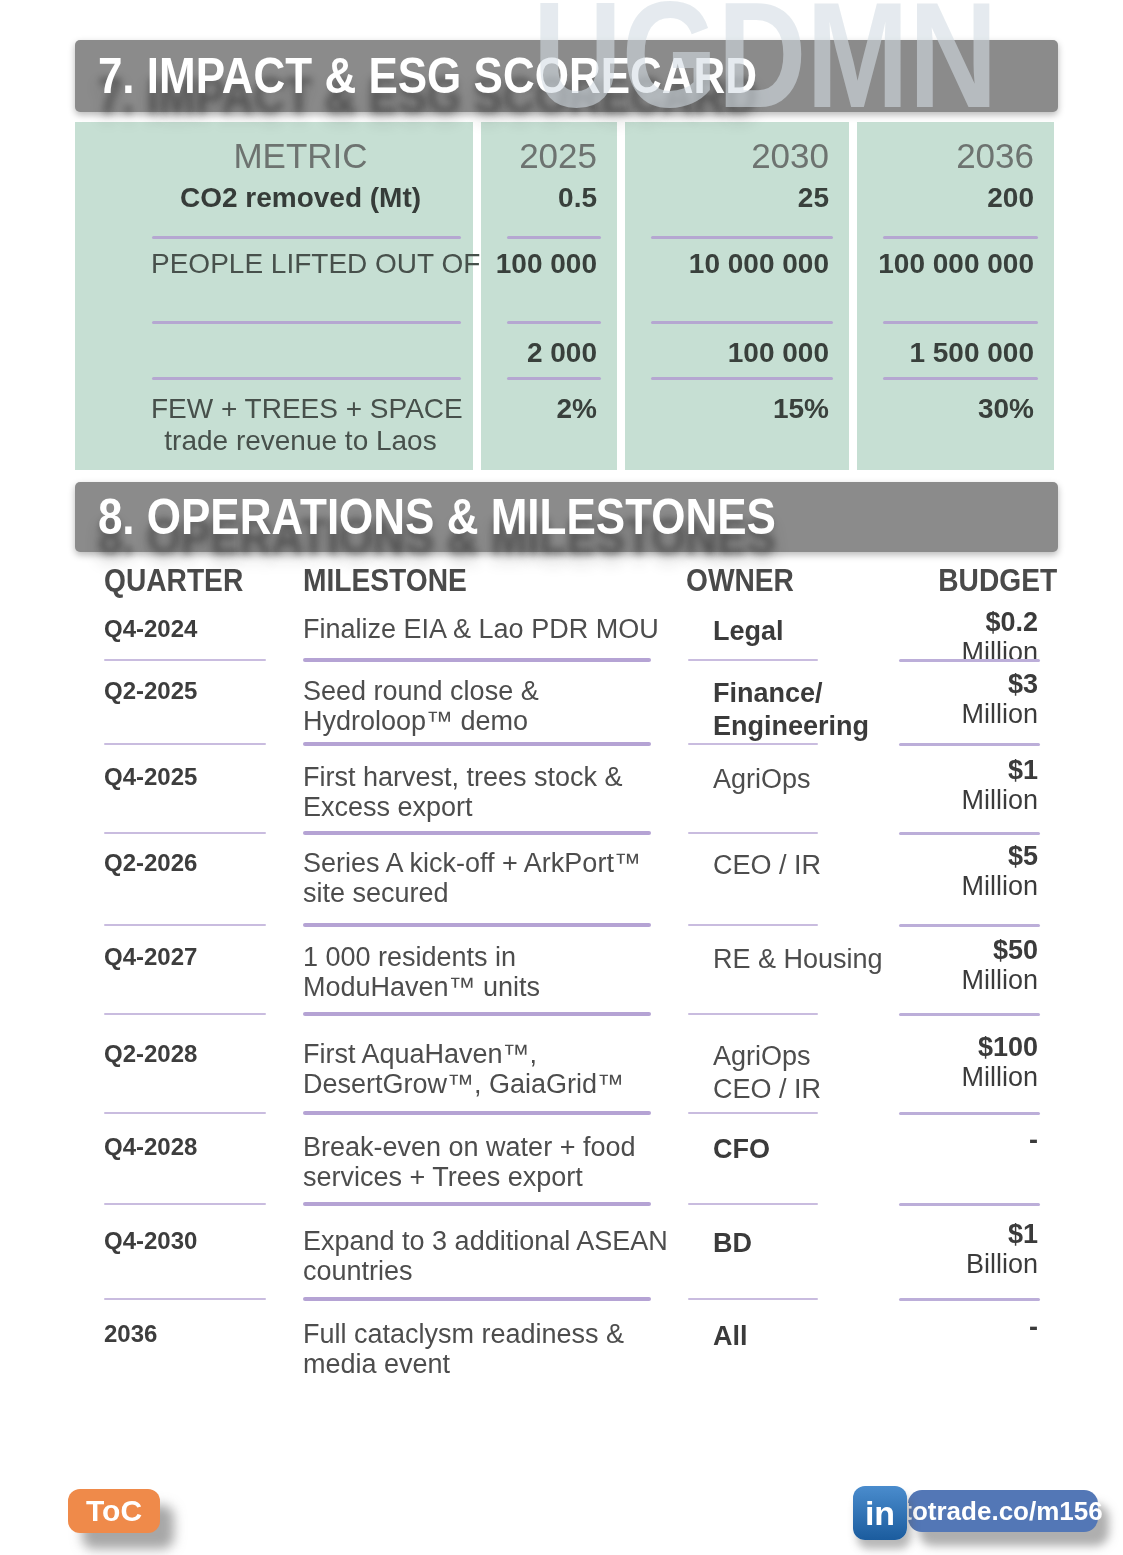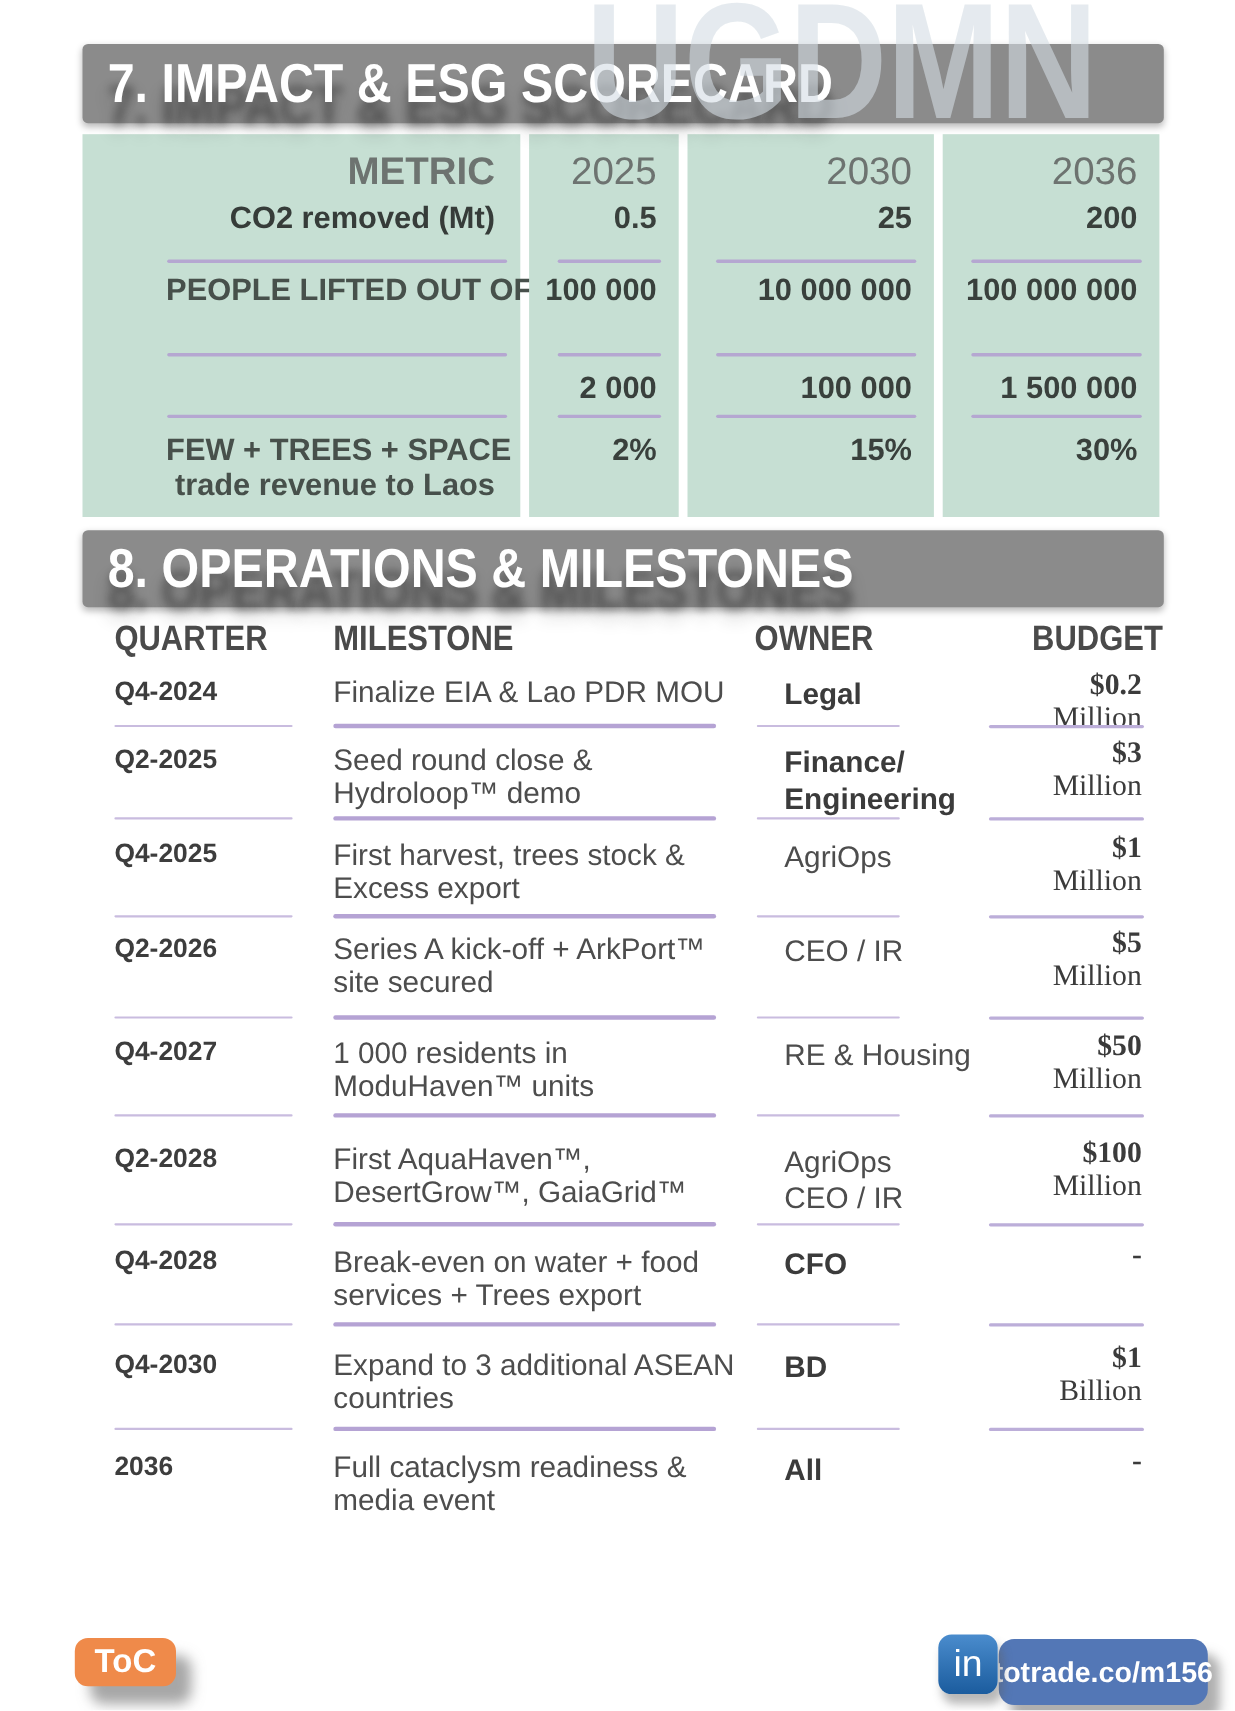--- a/index.html
+++ b/index.html
@@ -22,21 +22,21 @@
     text-shadow:0 20px 8px rgba(35,35,35,0.45), 0 27px 16px rgba(35,35,35,0.25); }
 
   
   .scorecard { position:absolute; top:122px; left:0; width:1123px; height:348px; z-index:1; }
   .sc-block { position:absolute; top:0; height:348px; background:#c6dfd3; }
   .sc-b1 { left:75px;  width:398px; }
   .sc-b2 { left:481px; width:136px; }
   .sc-b3 { left:625px; width:224px; }
   .sc-b4 { left:857px; width:197px; }
   .sc-cell { position:absolute; left:0; right:0; white-space:nowrap; }
-  .sc-b1 .sc-cell { padding-left:76px; padding-right:23px; text-align:right;font-weight:bold; }
+  .sc-b1 .sc-cell { padding-left:76px; padding-right:23px; text-align:center; }
   .sc-bv .sc-cell { padding-right:20px; text-align:right; }
   .sc-head { top:14px; font-size:35px; color:#6d7370; }
   .sc-r1 { top:60px; }
   .sc-r2 { top:126px; line-height:31px; }
   .sc-r3 { top:215px; }
   .sc-r4 { top:271px; line-height:32px; }
   .sc-label { font-size:28px; color:#47504b; }
   .sc-label-bold { font-weight:bold; color:#363c39; }
   .sc-value { font-size:28px; font-weight:bold; color:#39403c; }
   .sc-line { display:block; }
@@ -55,43 +55,43 @@
   .mh-budget { left:900px; width:157px; text-align:right; }
   .mh-budget > span { transform-origin:right center; }
 
   .m-row { position:absolute; left:0; width:1123px; }
   .mr1{top:615px} .mr2{top:677px} .mr3{top:763px} .mr4{top:849px} .mr5{top:943px}
   .mr6{top:1040px} .mr7{top:1133px} .mr8{top:1227px} .mr9{top:1320px}
   .m-quarter { position:absolute; left:104px; top:0; font-size:24px; font-weight:bold; color:#3d3d3d; white-space:nowrap; }
   .m-milestone { position:absolute; left:303px; top:-1px; width:380px; font-size:27px; line-height:30px; color:#4d4d4d; }
   .m-owner { position:absolute; left:713px; top:0; width:185px; font-size:27px; line-height:33px; color:#4d4d4d; }
   .m-owner-bold { font-weight:bold; color:#3b3b3b; }
-  .m-budget { position:absolute; left:880px; top:-8px; width:158px; text-align:right; font-size:27px; line-height:30px; color:#3b3b3b;font-family:Liberation Serif, serif; }
+  .m-budget { position:absolute; left:880px; top:-8px; width:158px; text-align:right; font-size:27px; line-height:30px; color:#3b3b3b; }
   .m-line { display:block; white-space:nowrap; }
   .b-amt { display:block; font-weight:bold; }
   .b-unit { display:block; }
 
   .m-div { position:absolute; left:0; width:1123px; height:0; }
   .md1{top:659px} .md2{top:743px} .md3{top:832px} .md4{top:924px}
   .md5{top:1013px} .md6{top:1112px} .md7{top:1203px} .md8{top:1298px}
   .dv { position:absolute; top:0; height:2px; border-radius:2px; background:#c9bcdf; }
   .dv-q { left:104px; width:162px; }
   .dv-m { left:303px; width:348px; height:4px; top:-1px; background:#b5a3d4; }
   .dv-o { left:688px; width:130px; }
   .dv-b { left:899px; width:141px; height:3px; background:#bcaed9; }
 
   
   .toc-btn { position:absolute; left:68px; top:1489px; width:92px; height:44px; background:#ef8a4a;
     border-radius:12px; color:#fff; font-size:30px; font-weight:bold; display:flex; align-items:center;
     justify-content:center; box-shadow:14px 16px 12px rgba(95,95,95,0.55); cursor:pointer; z-index:3; }
   .li-icon { position:absolute; left:853px; top:1486px; width:54px; height:54px; border-radius:12px;
-    background:linear-gradient(180deg,#4a8ccd,#1b5c9e); color:#fff; font-size:34px; font-weight:normal;
+    background:linear-gradient(180deg,#4a8ccd,#1b5c9e); color:#fff; font-size:34px; font-weight:bold;
     display:flex; align-items:center; justify-content:center; box-shadow:4px 9px 9px rgba(95,95,95,0.45);
     cursor:pointer; z-index:4; }
-  .link-pill { position:absolute; left:908px; top:1490px; width:190px; height:60px; background:#5377b6;
+  .link-pill { position:absolute; left:908px; top:1490px; width:190px; height:42px; background:#5377b6;
     border-radius:14px; color:#fff; font-size:26px; font-weight:bold; display:flex; align-items:center;
     justify-content:center; box-shadow:11px 14px 10px rgba(95,95,95,0.5); cursor:pointer; z-index:3; }
 </style>
 </head>
 <body>
 
 <div id="page">
 
   <div class="watermark">UGDMN</div>
 

